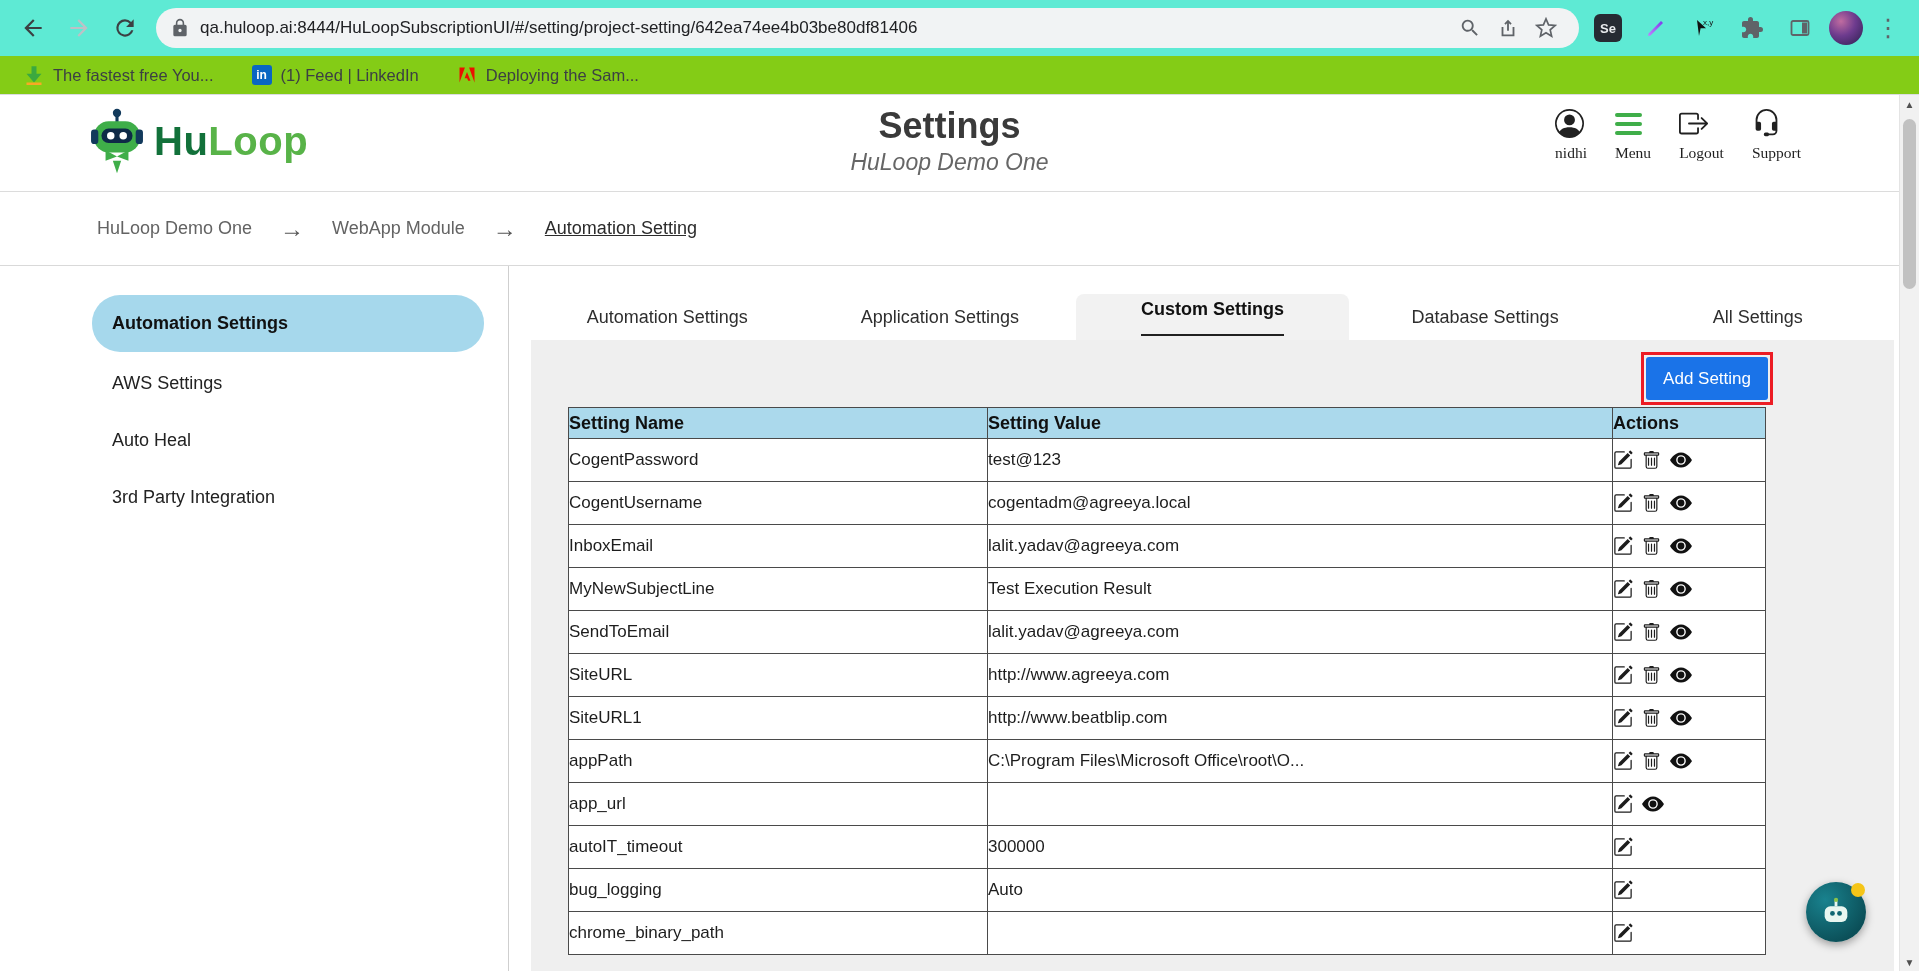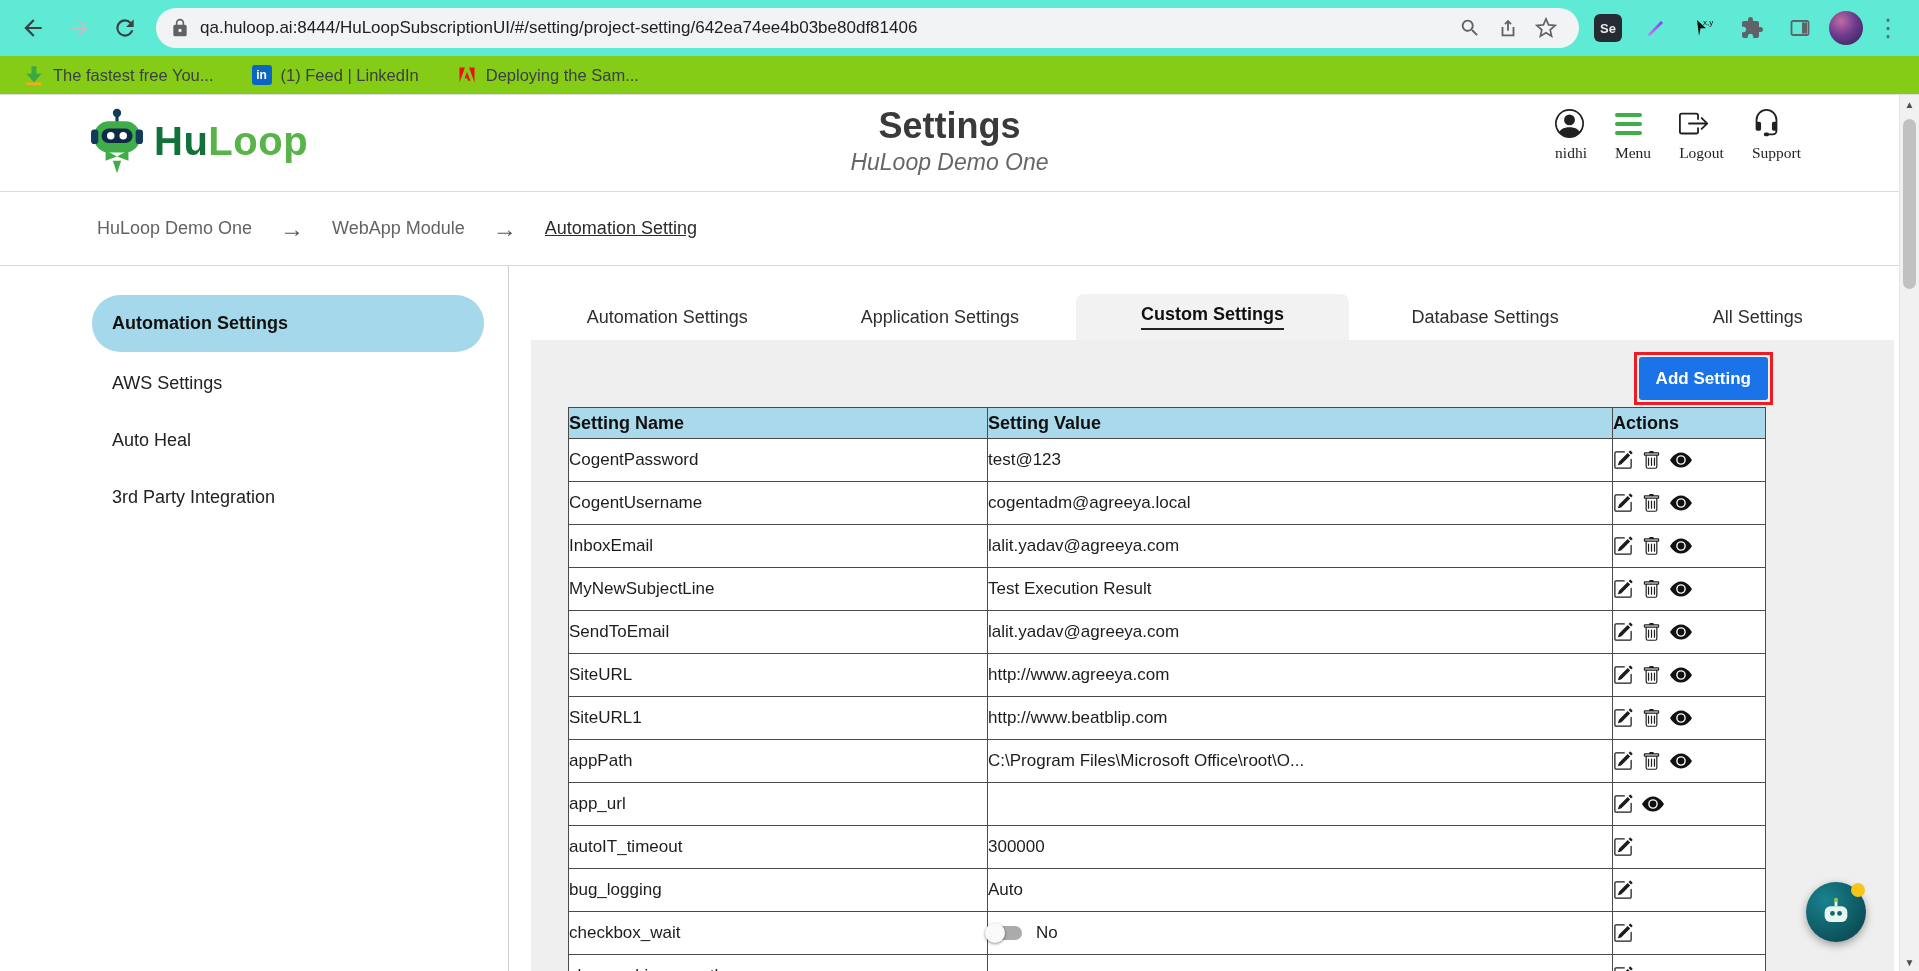--- a/index.html
+++ b/index.html
@@ -95,27 +95,27 @@
     width: 392px; margin-left: 92px; height: 52px; display: flex; align-items: center;
     padding-left: 20px; font-size: 18px; color: #222; border-radius: 28px; cursor: pointer; margin-bottom: 5px;
   }
   .side-item.active { background: #a6d8ec; height: 57px; font-weight: 600; color: #111; }
   .v-divider { width: 1px; background: #cfcfcf; }
   .main-area { flex: 1; position: relative; }
 
   .tabs { position: absolute; top: 0; left: 22px; right: 5px; height: 74px; display: flex; align-items: flex-end; }
   .tab { flex: 1; height: 46px; display: flex; align-items: center; justify-content: center; font-size: 18px; color: #2e2e2e; cursor: pointer; }
   .tab.active { background: #f2f2f2; border-radius: 8px 8px 0 0; }
-  .tab.active .tab-label { font-weight: 700; border-bottom: 2px solid #222; padding-bottom: 3px; color: #111; }
+  .tab.active .tab-label { font-weight: 700; border-bottom: 2px solid #222; padding-bottom: 14px; color: #111; }
 
   .panel { position: absolute; top: 74px; left: 22px; right: 5px; bottom: 0; background: #efefef; overflow: hidden; }
   .annotation-box { position: absolute; top: 12px; right: 121px; border: 3px solid #ec1c24; padding: 2px; }
   .add-setting {
     height: 43px; padding: 0 17px; background: #1a73e8; color: #fff;
-    font-family: "Liberation Sans", sans-serif; font-size: 17px; font-weight: 700;
+    font-family: "Liberation Sans", sans-serif; font-size: 17px; font-weight: 400;
     border: none; border-radius: 3px; cursor: pointer;
   }
 
   .settings-table { border-collapse: collapse; position: absolute; left: 37px; top: 67px; width: 1197px; table-layout: fixed; background: #fff; }
   .settings-table th, .settings-table td { border: 1px solid #4a4a4a; text-align: left; vertical-align: middle; }
   .settings-table th { background: #abd9ec; height: 31px; font-size: 18px; font-weight: 700; color: #101010; }
   .settings-table td { height: 43px; font-size: 17px; color: #1d1d1d; background: #fff; }
   .actions-cell { white-space: nowrap; }
   .action-icon { display: inline-flex; vertical-align: middle; margin-right: 9px; cursor: pointer; }
   .action-icon svg { fill: #1d1d1d; }
@@ -547,30 +547,20 @@
               <td>bug_logging</td>
               <td>Auto</td>
               <td class="actions-cell"><span class="action-icon edit">
                   <svg viewBox="0 0 16 16">
                     <path d="M15.502 1.94a.5.5 0 0 1 0 .706L14.459 3.69l-2-2L13.502.646a.5.5 0 0 1 .707 0l1.293 1.293zm-1.75 2.456-2-2L4.939 9.21a.5.5 0 0 0-.121.196l-.805 2.414a.25.25 0 0 0 .316.316l2.414-.805a.5.5 0 0 0 .196-.12l6.813-6.814z"></path>
                     <path d="M1 13.5A1.5 1.5 0 0 0 2.5 15h11a1.5 1.5 0 0 0 1.5-1.5v-6a.5.5 0 0 0-1 0v6a.5.5 0 0 1-.5.5h-11a.5.5 0 0 1-.5-.5v-11a.5.5 0 0 1 .5-.5H9a.5.5 0 0 0 0-1H2.5A1.5 1.5 0 0 0 1 2.5v11z"></path>
                   </svg>
                 </span></td>
             </tr>
             <tr>
-              <td>checkbox_wait</td>
-              <td><span class="toggle"><span class="knob"></span></span><span class="toggle-label">No</span></td>
-              <td class="actions-cell"><span class="action-icon edit">
-                  <svg viewBox="0 0 16 16">
-                    <path d="M15.502 1.94a.5.5 0 0 1 0 .706L14.459 3.69l-2-2L13.502.646a.5.5 0 0 1 .707 0l1.293 1.293zm-1.75 2.456-2-2L4.939 9.21a.5.5 0 0 0-.121.196l-.805 2.414a.25.25 0 0 0 .316.316l2.414-.805a.5.5 0 0 0 .196-.12l6.813-6.814z"></path>
-                    <path d="M1 13.5A1.5 1.5 0 0 0 2.5 15h11a1.5 1.5 0 0 0 1.5-1.5v-6a.5.5 0 0 0-1 0v6a.5.5 0 0 1-.5.5h-11a.5.5 0 0 1-.5-.5v-11a.5.5 0 0 1 .5-.5H9a.5.5 0 0 0 0-1H2.5A1.5 1.5 0 0 0 1 2.5v11z"></path>
-                  </svg>
-                </span></td>
-            </tr>
-            <tr>
               <td>chrome_binary_path</td>
               <td></td>
               <td class="actions-cell"><span class="action-icon edit">
                   <svg viewBox="0 0 16 16">
                     <path d="M15.502 1.94a.5.5 0 0 1 0 .706L14.459 3.69l-2-2L13.502.646a.5.5 0 0 1 .707 0l1.293 1.293zm-1.75 2.456-2-2L4.939 9.21a.5.5 0 0 0-.121.196l-.805 2.414a.25.25 0 0 0 .316.316l2.414-.805a.5.5 0 0 0 .196-.12l6.813-6.814z"></path>
                     <path d="M1 13.5A1.5 1.5 0 0 0 2.5 15h11a1.5 1.5 0 0 0 1.5-1.5v-6a.5.5 0 0 0-1 0v6a.5.5 0 0 1-.5.5h-11a.5.5 0 0 1-.5-.5v-11a.5.5 0 0 1 .5-.5H9a.5.5 0 0 0 0-1H2.5A1.5 1.5 0 0 0 1 2.5v11z"></path>
                   </svg>
                 </span></td>
             </tr>
           </tbody>

